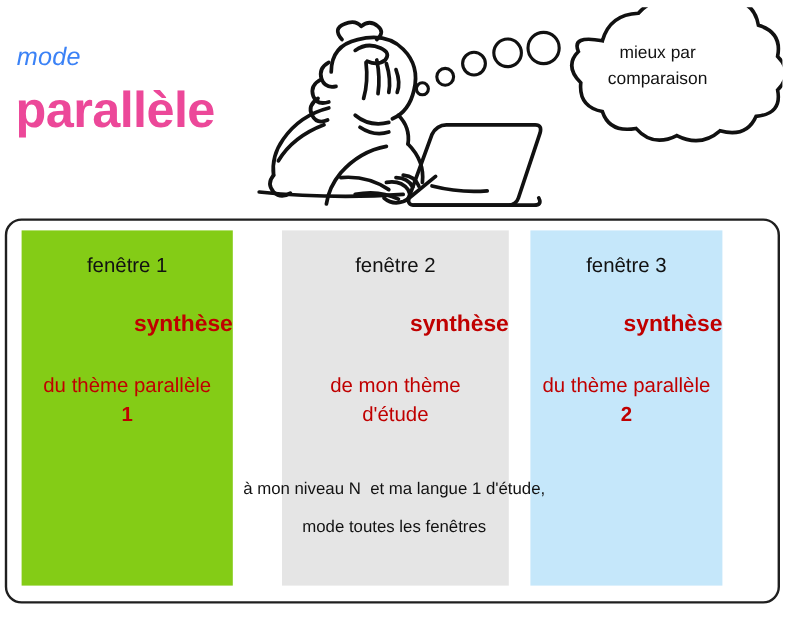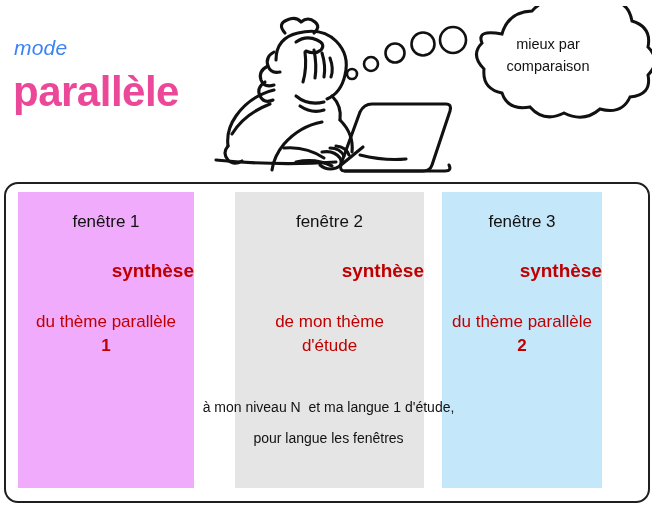--- a/index.html
+++ b/index.html
@@ -99,21 +99,21 @@
     left: 0; top: 182px;
     width: 657px;
     height: 321px;
   }
 
   .column {
     position: absolute;
     top: 10px;
     height: 296px;
   }
-  .col-1 { left: 18px;  width: 176px; background: #f0abfc; }
+  .col-1 { left: 18px;  width: 176px; background: #84cc16; }
   .col-2 { left: 235px; width: 189px; background: #e5e5e5; }
   .col-3 { left: 442px; width: 160px; background: #c5e7fa; }
 
   .col-window-label {
     position: absolute;
     left: 0; right: 0;
     top: 20px;
     text-align: center;
     font-size: 17px;
     color: #121212;
@@ -269,14 +269,14 @@
     <div class="col-synthese">synthèse</div>
     <div class="col-detail">
       <span>du thème parallèle</span><br>
       <span class="num">2</span>
     </div>
   </div>
 </div>
 
 <div id="caption">
   <div>à mon niveau N  et ma langue 1 d'étude,</div>
-  <div>pour langue les fenêtres</div>
+  <div>mode toutes les fenêtres</div>
 </div>
 
 </body></html>

